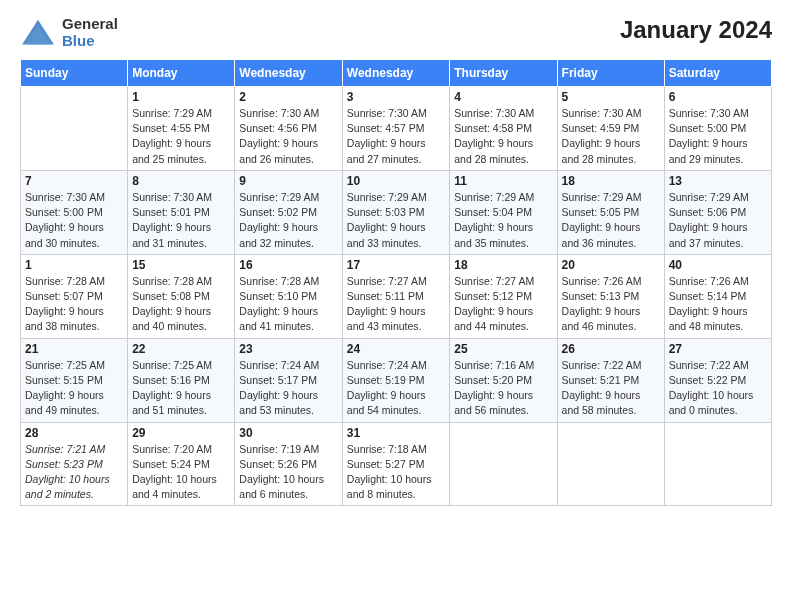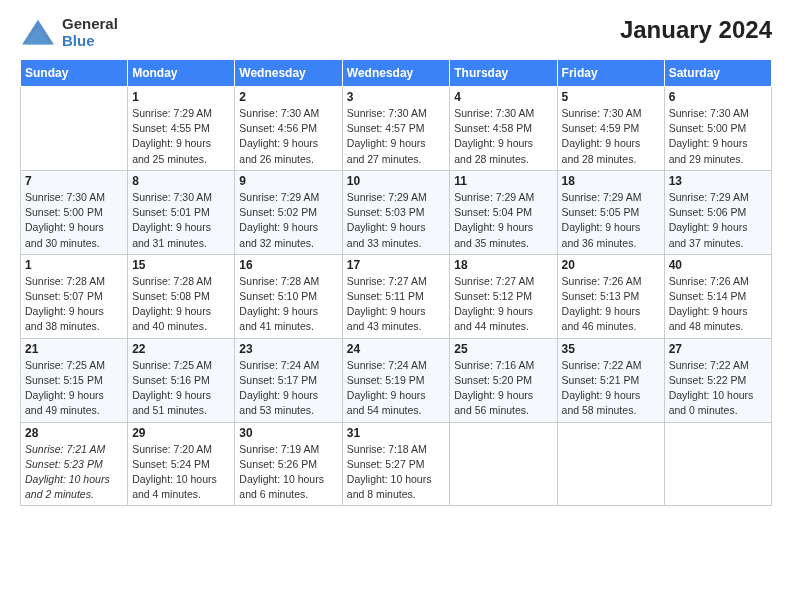--- a/index.html
+++ b/index.html
@@ -270,21 +270,21 @@
 Sunset: 5:19 PM
 Daylight: 9 hours and 54 minutes.</div>
         </td>
         <td>
           <div class="day-number">25</div>
           <div class="day-detail" style="white-space: pre-line;">Sunrise: 7:16 AM
 Sunset: 5:20 PM
 Daylight: 9 hours and 56 minutes.</div>
         </td>
         <td>
-          <div class="day-number">35</div>
+          <div class="day-number">26</div>
           <div class="day-detail" style="white-space: pre-line;">Sunrise: 7:22 AM
 Sunset: 5:21 PM
 Daylight: 9 hours and 58 minutes.</div>
         </td>
         <td>
           <div class="day-number">27</div>
           <div class="day-detail" style="white-space: pre-line;">Sunrise: 7:22 AM
 Sunset: 5:22 PM
 Daylight: 10 hours and 0 minutes.</div>
         </td>

